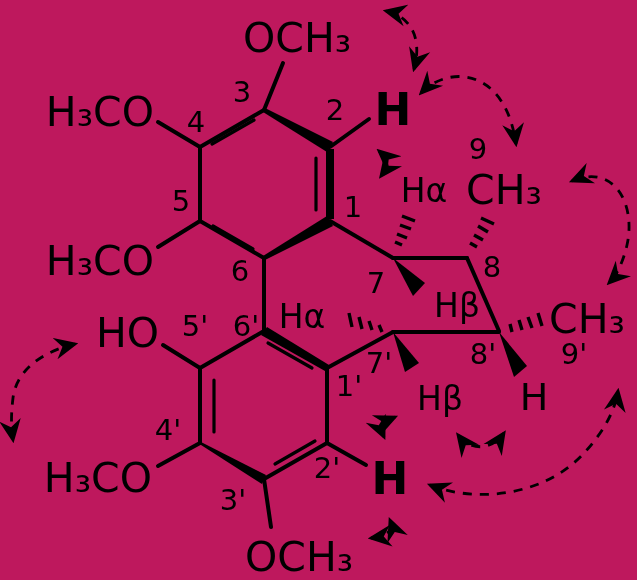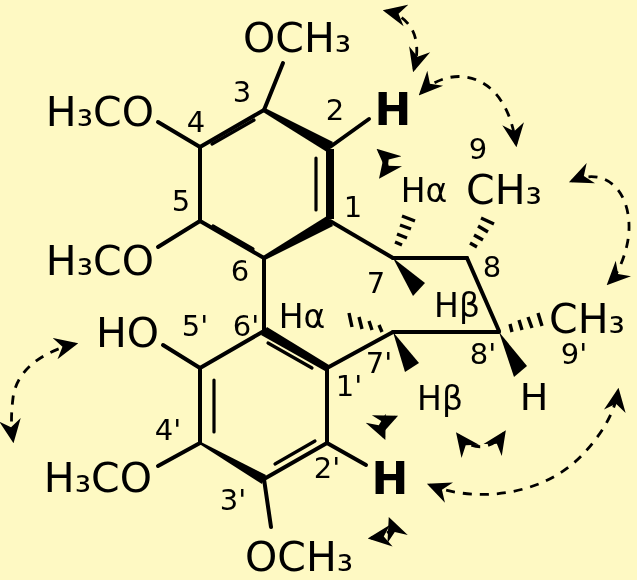--- a/index.html
+++ b/index.html
@@ -1,16 +1,16 @@
 <!DOCTYPE html>
 <html><head>
 <meta charset="utf-8">
 <style>
   html,body{margin:0;padding:0;background:#ffffff;}
-  .stage{position:relative;width:637px;height:580px;background:#fef9c3;overflow:hidden;
+  .stage{position:relative;width:637px;height:580px;background:#be185d;overflow:hidden;
          font-family:"DejaVu Sans",sans-serif;}
   svg{display:block;}
   text{font-family:"DejaVu Sans",sans-serif;fill:#000;}
   .atom{font-size:41px;}
   .num{font-size:29px;}
   .stereo{font-size:33px;}
   .bigH{font-size:44px;font-weight:bold;}
   .blkH{font-size:38px;}
   .bond{stroke:#000;stroke-width:4;fill:none;stroke-linecap:round;}
   .boldbond{stroke:#000;stroke-width:8;fill:none;stroke-linecap:butt;}

